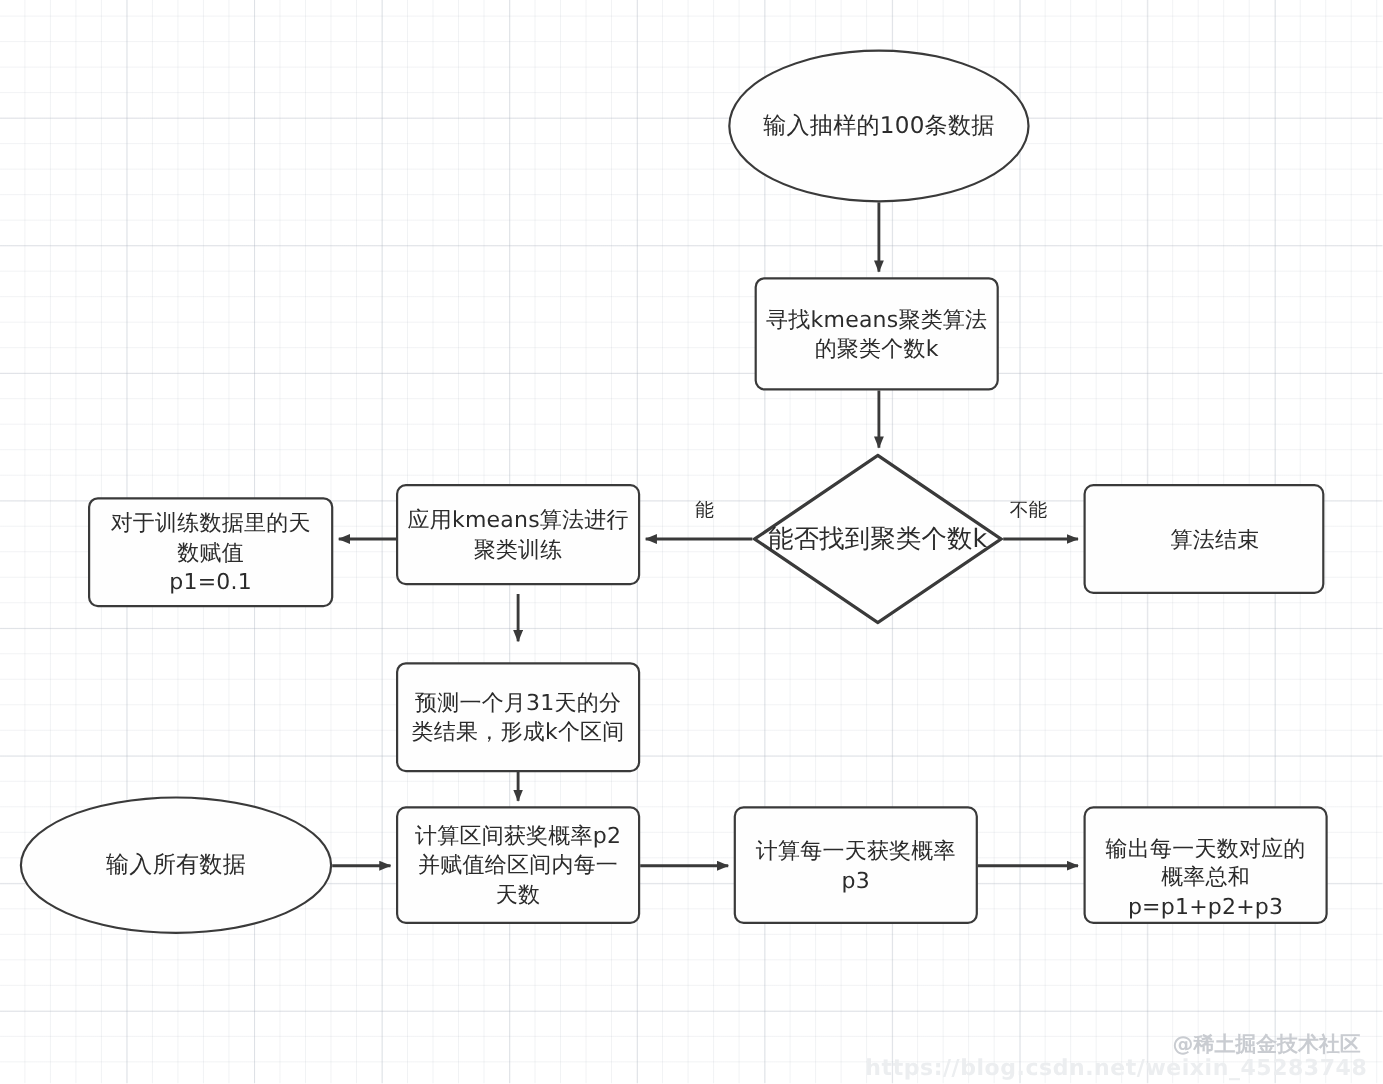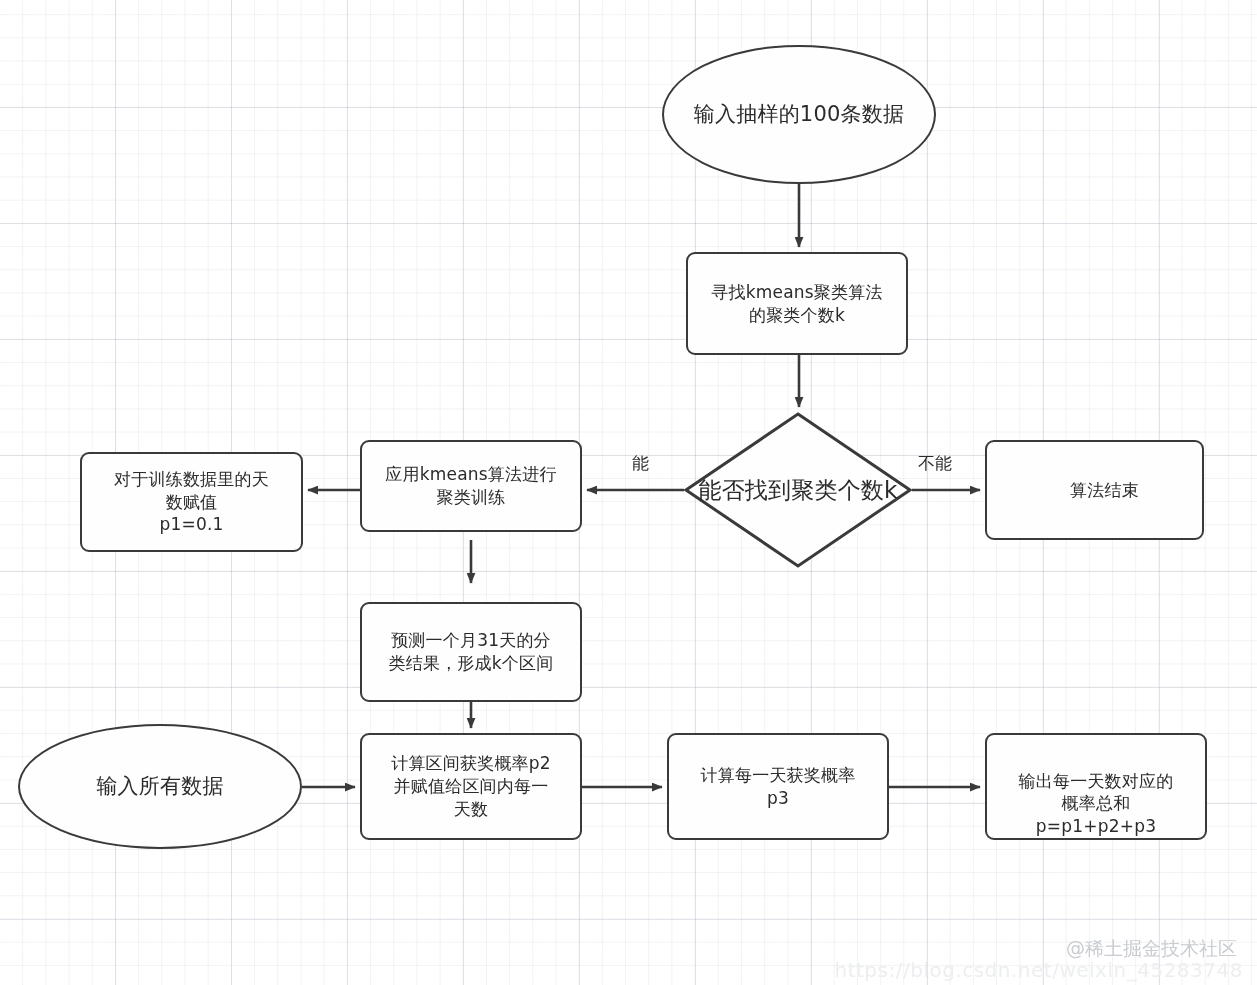--- a/index.html
+++ b/index.html
@@ -43,21 +43,21 @@
     text-align: center;
     color: #2b2b2b;
     background: #fefefe;
     line-height: 1.34;
     white-space: pre-line;
     letter-spacing: 0.2px;
   }
   .node.proc {
     border: 2.6px solid #3a3a3a;
     border-radius: 9px;
-    font-size: 17px;
+    font-size: 20px;
   }
   .node.term {
     border: 2.6px solid #3a3a3a;
     border-radius: 50%;
     font-size: 21px;
   }
   .node.decision {
     border: none;
     background: transparent;
     font-size: 23px;
@@ -78,20 +78,21 @@
     color: #2b2b2b;
     font-family: "DejaVu Sans", "Liberation Sans", sans-serif;
     white-space: nowrap;
   }
   .watermark {
     position: absolute;
     font-size: 19px;
     color: #c9ccd1;
     font-family: "DejaVu Sans", "Liberation Sans", sans-serif;
     white-space: nowrap;
+    font-weight: bold;
   }
   .watermark.faint {
     font-size: 20px;
     color: #eceef0;
     letter-spacing: 0.5px;
   }
 </style>
 </head>
 <body>
 

